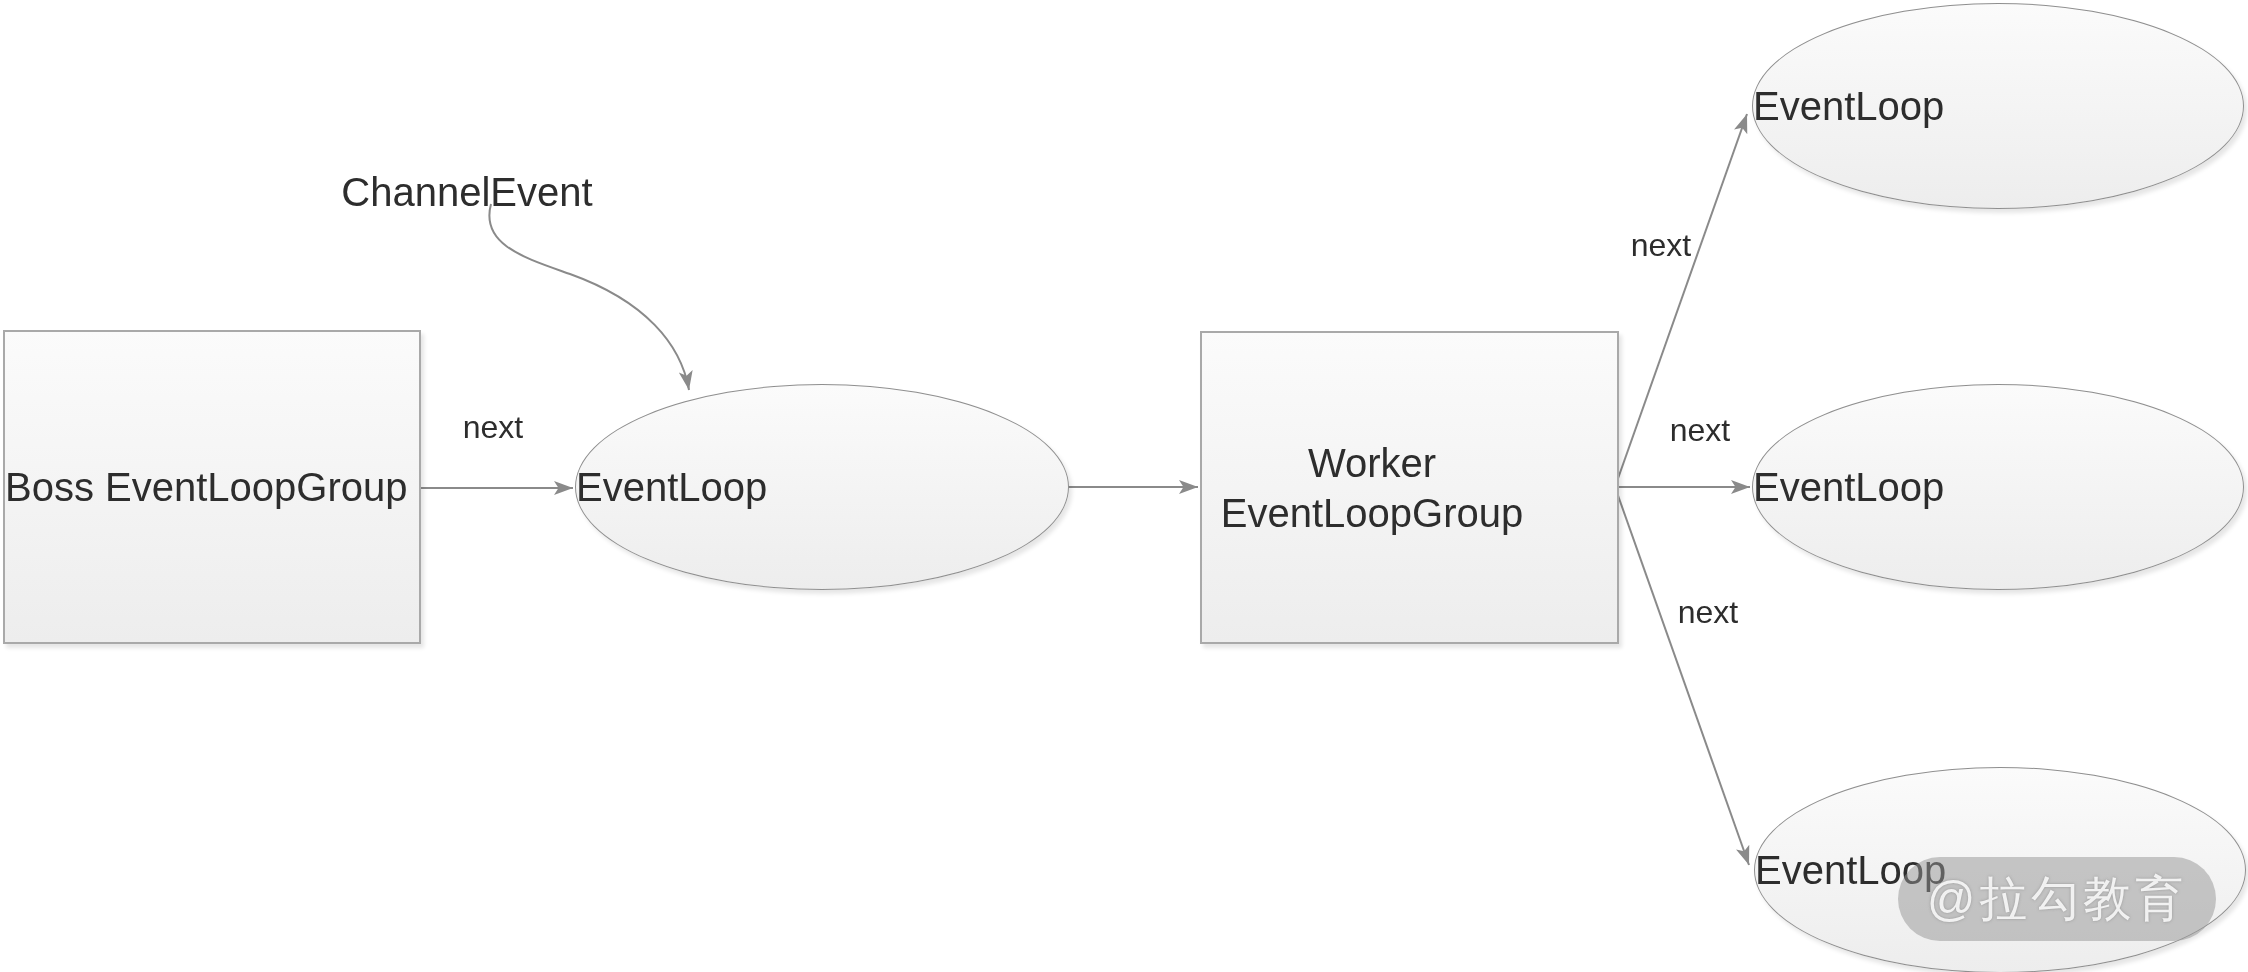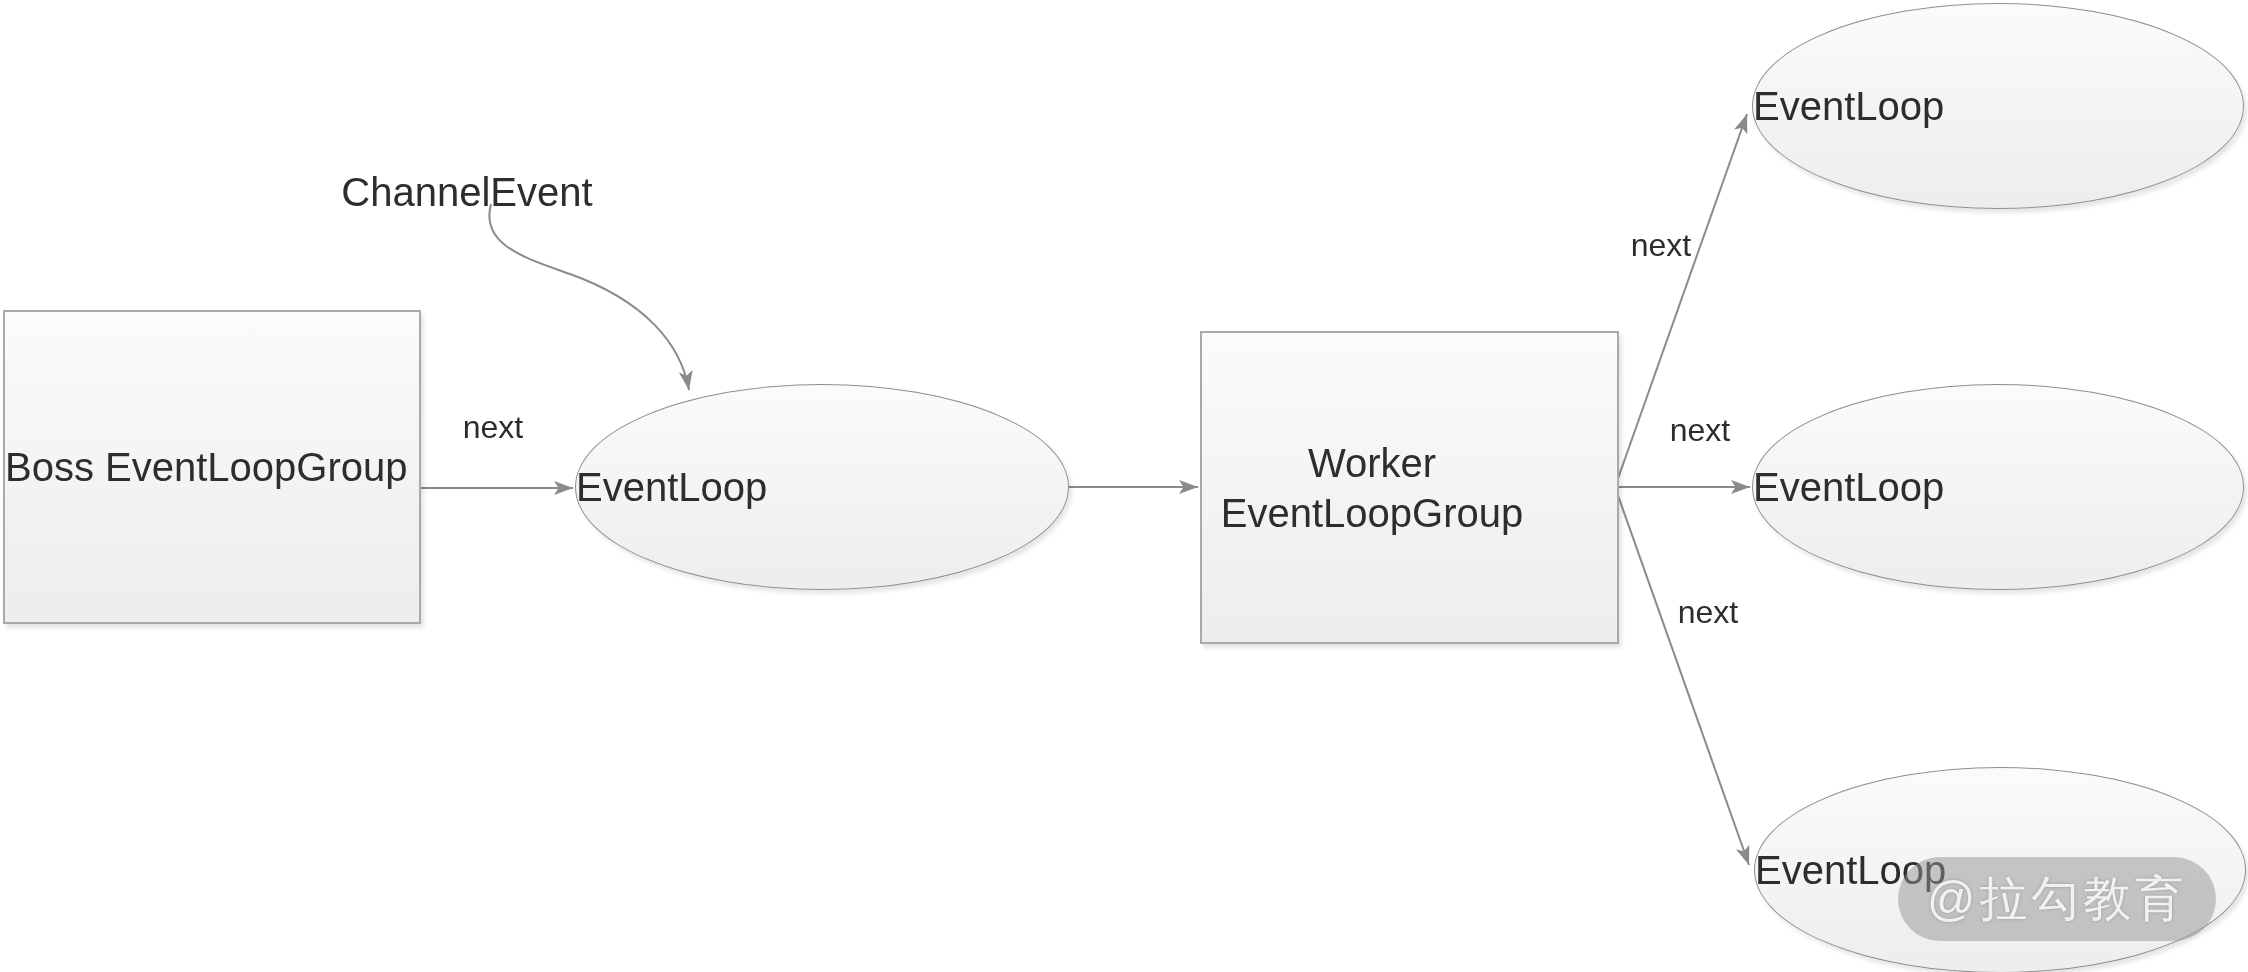--- a/index.html
+++ b/index.html
@@ -86,21 +86,21 @@
 
     <line x1="1615" y1="487" x2="1747" y2="114" stroke="#8a8a8a" stroke-width="2" marker-end="url(#arrow)"></line>
 
     <line x1="1615" y1="487" x2="1750" y2="487" stroke="#8a8a8a" stroke-width="2" marker-end="url(#arrow)"></line>
 
     <line x1="1615" y1="487" x2="1749" y2="865" stroke="#8a8a8a" stroke-width="2" marker-end="url(#arrow)"></line>
 
     <path d="M491,204 C480,245 525,258 570,274 C645,301 681,344 689,390" fill="none" stroke="#8a8a8a" stroke-width="2" marker-end="url(#arrow)"></path>
   </svg>
 
-  <div class="node rect-node" id="node-boss" style="left:3px;top:310px;width:414px;height:310px;">
+  <div class="node rect-node" id="node-boss" style="left:3px;top:330px;width:414px;height:310px;">
     <span class="label">Boss EventLoopGroup</span>
   </div>
 
   <div class="node ellipse-node" id="node-eventloop-main" style="left:575px;top:384px;width:492px;height:204px;">
     <span class="label">EventLoop</span>
   </div>
 
   <div class="node rect-node" id="node-worker" style="left:1200px;top:331px;width:415px;height:309px;">
     <span class="label">Worker EventLoopGroup</span>
   </div>

